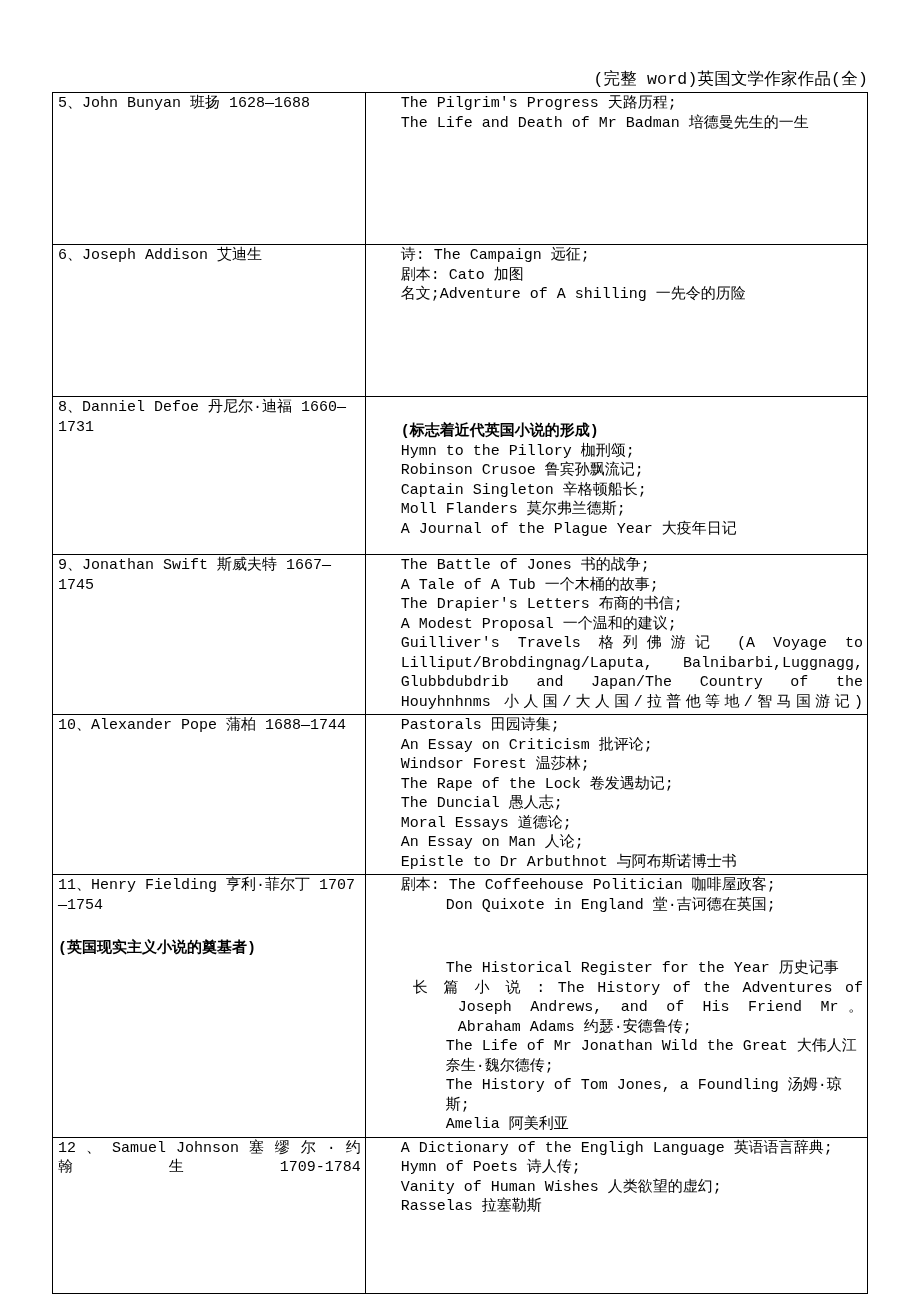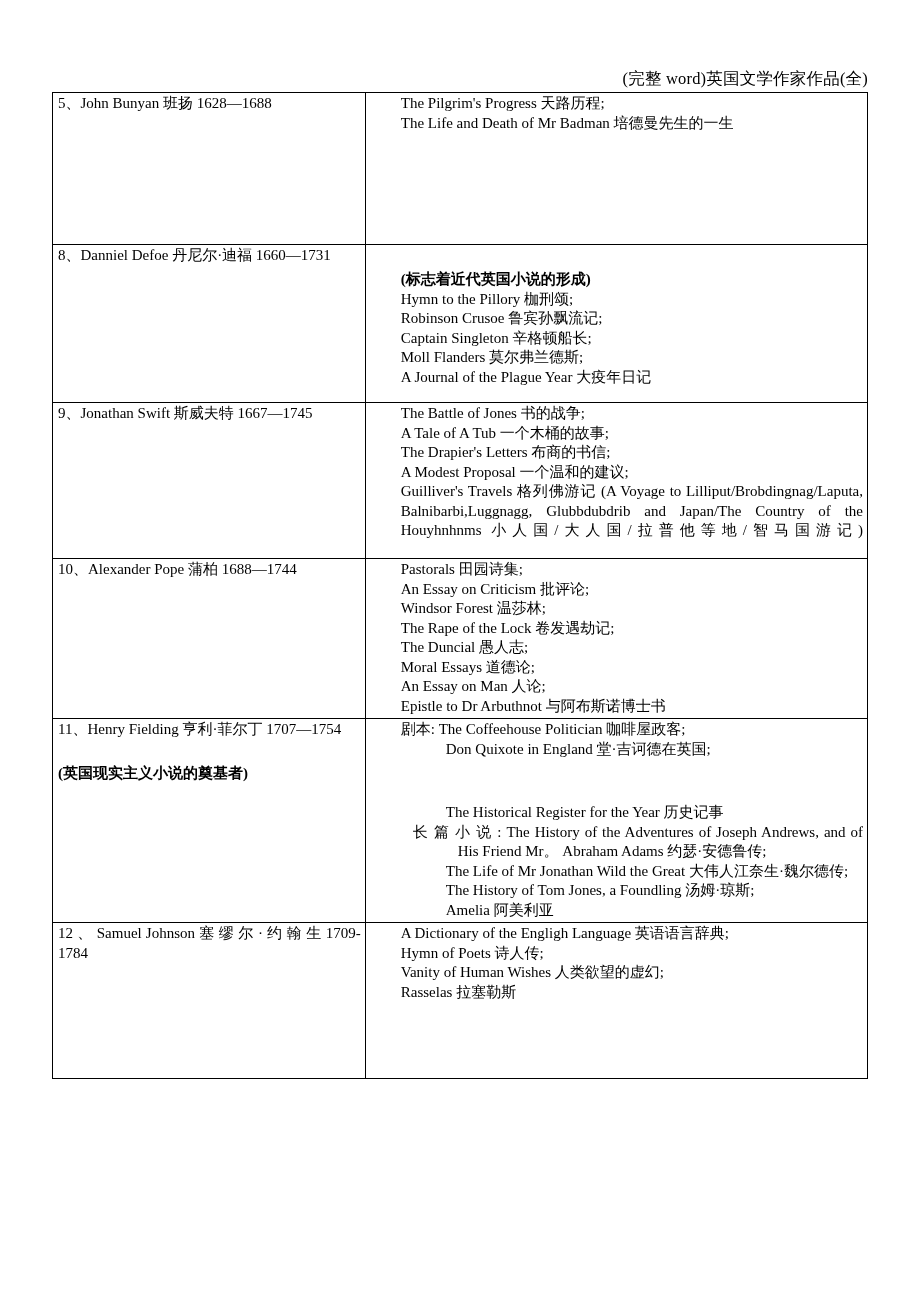--- a/index.html
+++ b/index.html
@@ -27,38 +27,48 @@
   td{
     border:1px solid #000;
     vertical-align:top;
     padding:1px 4px 2px 5px;
     font-size:15px;
     line-height:19.5px;
   }
   td.left{width:39.5%;}
   td.right{width:60.5%;padding-left:35px;}
   .mono{
-    font-family:Liberation Serif, serif;
+    font-family:Liberation Mono, monospace;
   }
   .bold{font-weight:700;margin-top:24px;}
 </style>
 </head>
 <body>
 
 <div class="page">
   <div class="header mono">(完整 word)英国文学作家作品(全)</div>
   <table>
     <tbody id="tbody">
         <tr style="height: 152px;">
           <td class="left">
             <div class="mono " style="">5、John Bunyan 班扬 1628—1688</div>
           </td>
           <td class="right">
             <div class="mono " style="">The Pilgrim's Progress 天路历程;</div>
             <div class="mono " style="">The Life and Death of Mr Badman 培德曼先生的一生</div>
+          </td>
+        </tr>
+        <tr style="height: 152px;">
+          <td class="left">
+            <div class="mono " style="">6、Joseph Addison 艾迪生</div>
+          </td>
+          <td class="right">
+            <div class="mono " style="">诗: The Campaign 远征;</div>
+            <div class="mono " style="">剧本: Cato 加图</div>
+            <div class="mono " style="">名文;Adventure of A shilling 一先令的历险</div>
           </td>
         </tr>
         <tr style="height: 158px;">
           <td class="left">
             <div class="mono " style="">8、Danniel Defoe 丹尼尔·迪福 1660—1731</div>
           </td>
           <td class="right">
             <div class="mono bold" style=""> (标志着近代英国小说的形成)</div>
             <div class="mono " style="">Hymn to the Pillory 枷刑颂;</div>
             <div class="mono " style="">Robinson Crusoe 鲁宾孙飘流记;</div>

